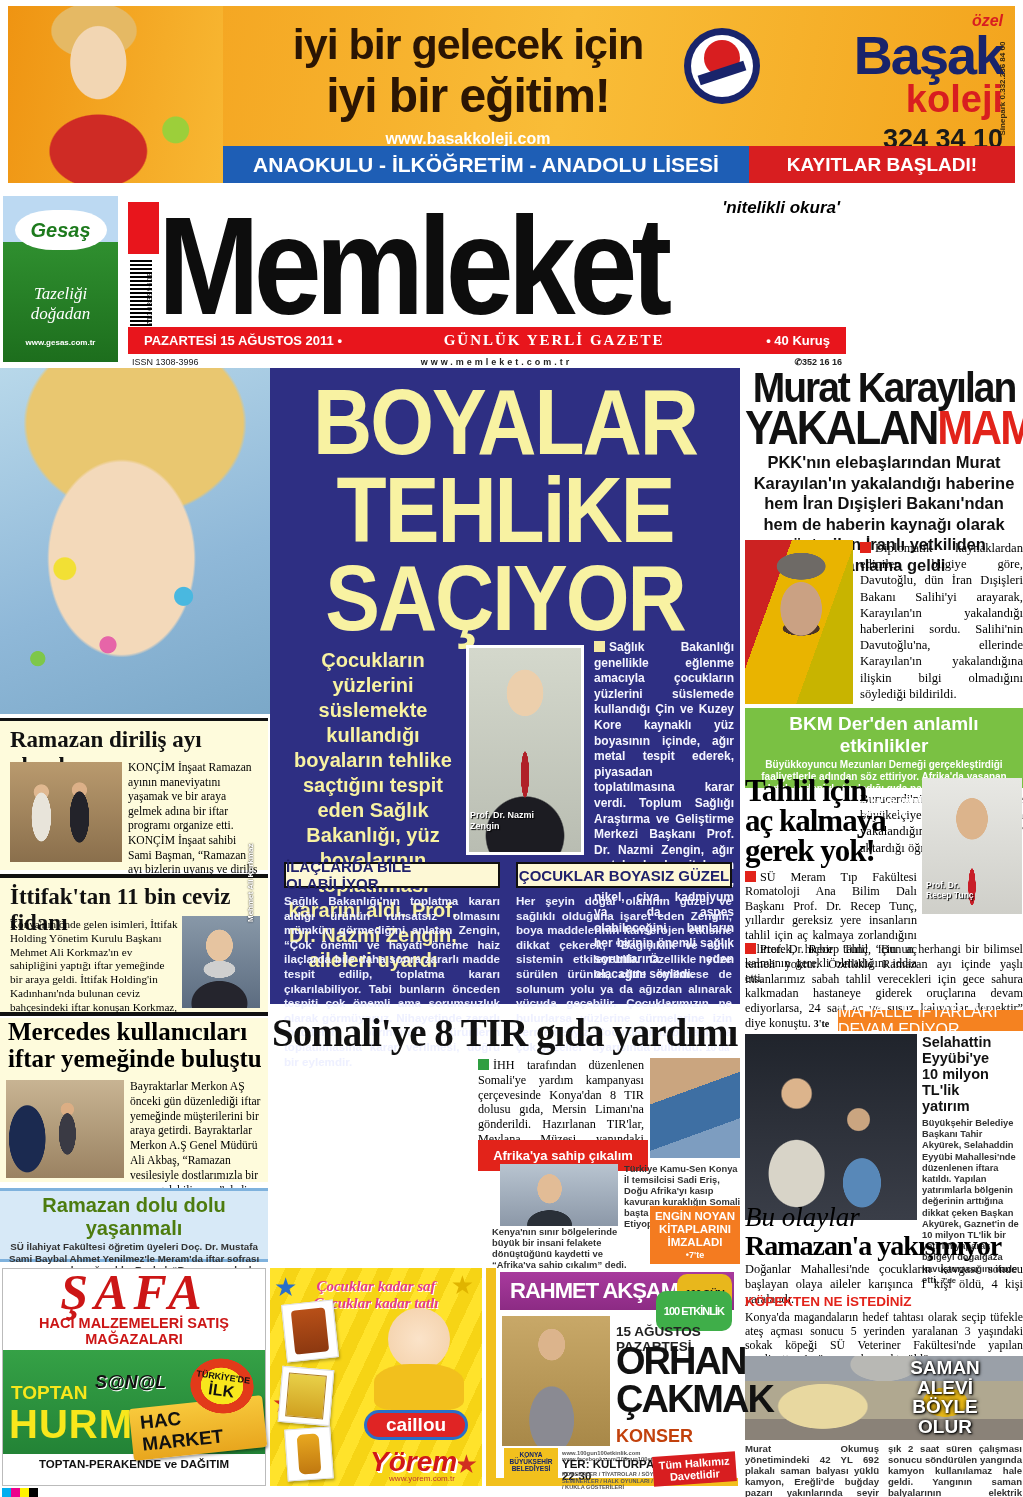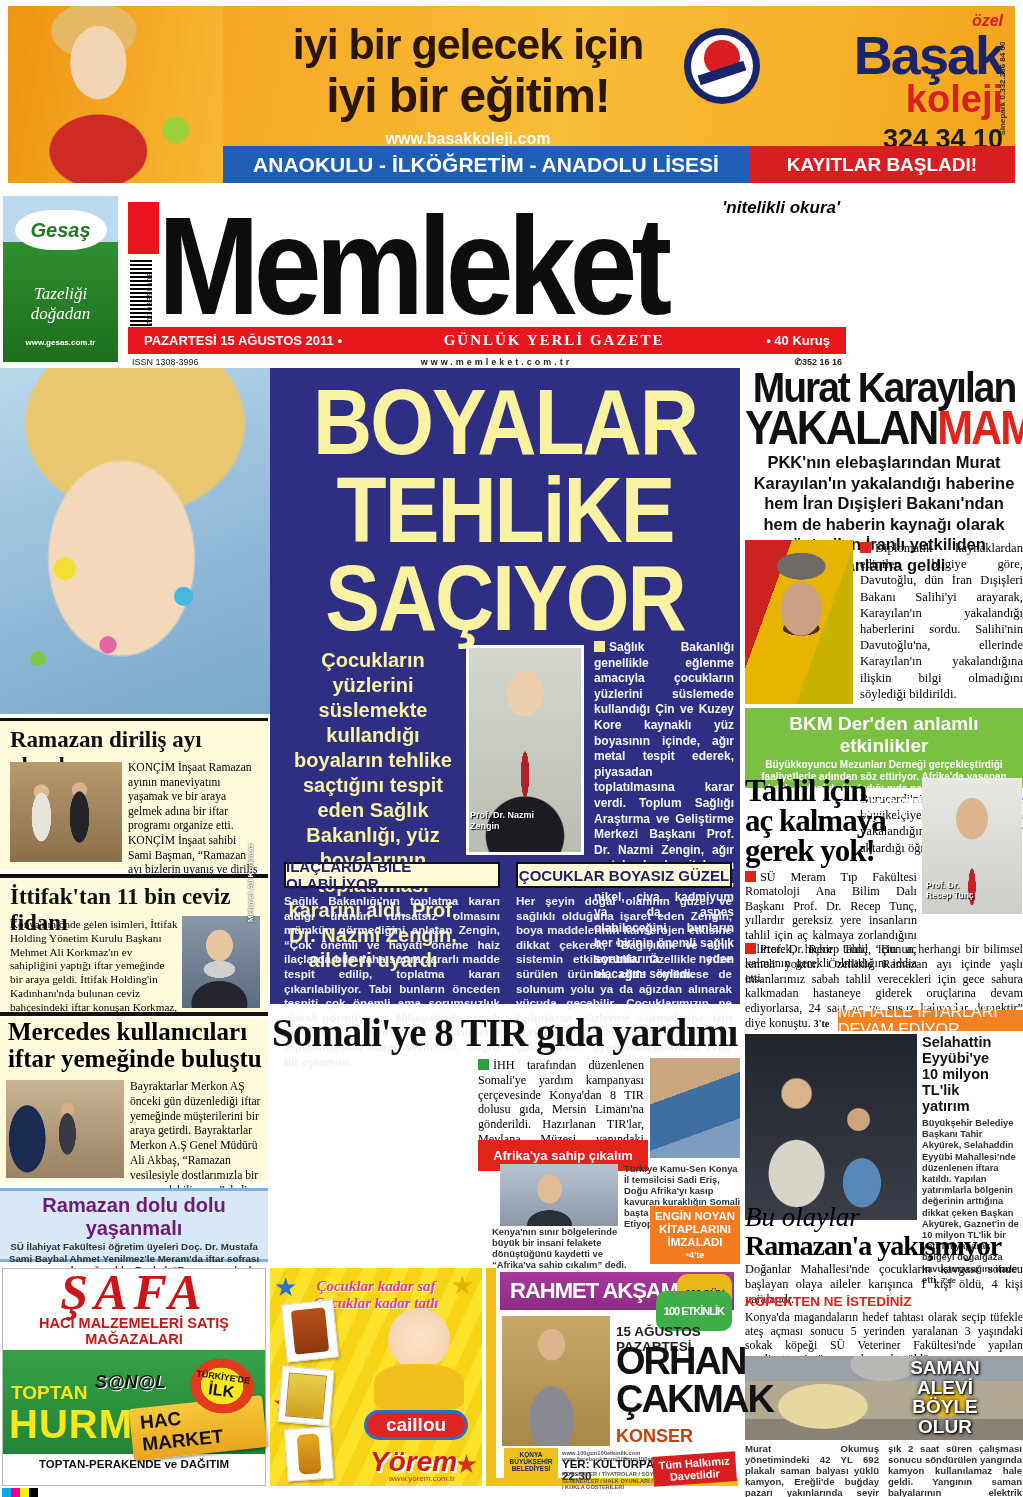--- a/index.html
+++ b/index.html
@@ -66,21 +66,21 @@
   #ittifak{left:0;top:874px;width:268px;height:142px;border-top:4px solid #111;border-bottom:4px solid #111}
   #ittifak .st-title{font-size:23px;padding:6px 10px 2px}
   #ittifak .bd{position:absolute;left:10px;top:40px;width:168px;font-family:"Liberation Serif",serif;font-size:11.2px;line-height:13.8px}
   #korkmaz-photo{left:182px;top:916px;width:78px;height:92px}
   #korkmaz-lbl{left:246px;top:922px;transform:rotate(-90deg);transform-origin:left top;font-size:8px;font-weight:bold;color:#fff;width:90px;text-shadow:0 0 2px #000}
   #mercedes{left:0;top:1018px;width:268px;height:164px}
   #mercedes .t1,#mercedes .t2{font-family:"Liberation Serif",serif;font-weight:bold;font-size:25px;line-height:27px;padding-left:8px}
   #mercedes .bd{position:absolute;left:130px;top:62px;width:132px;font-family:"Liberation Serif",serif;font-size:11.6px;line-height:14.8px}
   #merkon-photo{left:6px;top:1080px;width:118px;height:98px}
   #dolu{left:0;top:1188px;width:268px;height:74px;background:#d7e9f7;border-top:3px solid #7fb2dd;border-bottom:3px solid #7fb2dd;text-align:center}
-  #dolu .t{font-size:20px;font-weight:900;color:#701a75;margin-top:3px}
+  #dolu .t{font-size:20px;font-weight:900;color:#4d7c0f;margin-top:3px}
   #dolu .bd{font-size:9.8px;line-height:11.6px;font-weight:bold;color:#333;padding:1px 6px}
   
   #somali-title{left:272px;top:1010px;width:466px;font-family:"Liberation Serif",serif;font-weight:bold;font-size:39px;color:#111;letter-spacing:-1px}
   #truck-photo{left:274px;top:1058px;width:196px;height:210px}
   #somali-body{left:478px;top:1058px;width:262px;height:104px;font-family:"Liberation Serif",serif;font-size:12.2px;line-height:14.8px;text-align:justify;overflow:hidden}
   #kids-photo{float:right;width:90px;height:100px;margin:0 0 2px 6px;background:linear-gradient(160deg,#caa57f 0 35%,#3e6fa3 35% 70%,#7d9dc0 70%)}
   #afrika-ribbon{left:478px;top:1140px;width:170px;height:31px;background:#e2231a;color:#fff;font-weight:900;font-size:13px;display:flex;align-items:center;justify-content:center}
   #sadi-photo{left:500px;top:1164px;width:118px;height:62px}
   #afrika-b1{left:624px;top:1163px;width:118px;font-size:9.4px;line-height:11px;font-weight:bold;color:#333}
   #afrika-b2{left:492px;top:1226px;width:152px;font-size:9.4px;line-height:11px;font-weight:bold;color:#333}
@@ -290,21 +290,21 @@
   <div id="sadi-photo" class="ph" style="background:
       radial-gradient(ellipse 20px 24px at 42% 40%, #e2bc96 60%, transparent 62%),
       radial-gradient(ellipse 40px 26px at 42% 98%, #2a3038 55%, transparent 57%),
       linear-gradient(#b8c4d0,#8c98a8)"></div>
   <div id="afrika-b1" class="abs">Türkiye Kamu-Sen Konya İl temsilcisi Sadi Eriş, Doğu Afrika'yı kasıp kavuran kuraklığın Somali başta olmak üzere Etiyopya, Uganda ve</div>
   <div id="afrika-b2" class="abs"><span>Kenya'nın sınır bölgelerinde büyük bir insani felakete dönüştüğünü kaydetti ve “Afrika'ya sahip çıkalım” dedi.</span> <span class="pref">10'da</span></div>
   <div id="engin" class="abs">
     <div>ENGİN NOYAN</div>
     <div>KİTAPLARINI</div>
     <div>İMZALADI</div>
-    <div class="pp">•4'te</div>
+    <div class="pp">•7'te</div>
   </div>
 
   <div id="kara-h1" class="abs">Murat Karayılan</div>
   <div id="kara-h2" class="abs"><span>YAKALAN</span><span class="red">MAMIŞ!</span></div>
   <div id="kara-deck" class="abs">PKK'nın elebaşlarından Murat Karayılan'ın yakalandığı haberine hem İran Dışişleri Bakanı'ndan hem de haberin kaynağı olarak gösterilen İranlı yetkiliden yalanlama geldi</div>
   <div id="kara-photo" class="ph" style="background:
       radial-gradient(ellipse 34px 44px at 52% 42%, #caa183 60%, transparent 62%),
       radial-gradient(ellipse 26px 10px at 52% 54%, #4a3428 70%, transparent 72%),
       radial-gradient(ellipse 40px 22px at 52% 16%, #6e6a66 60%, transparent 62%),
       linear-gradient(110deg,#cc2222 0 28%,#e9b400 28% 66%,#c8b400 66%)"></div>

